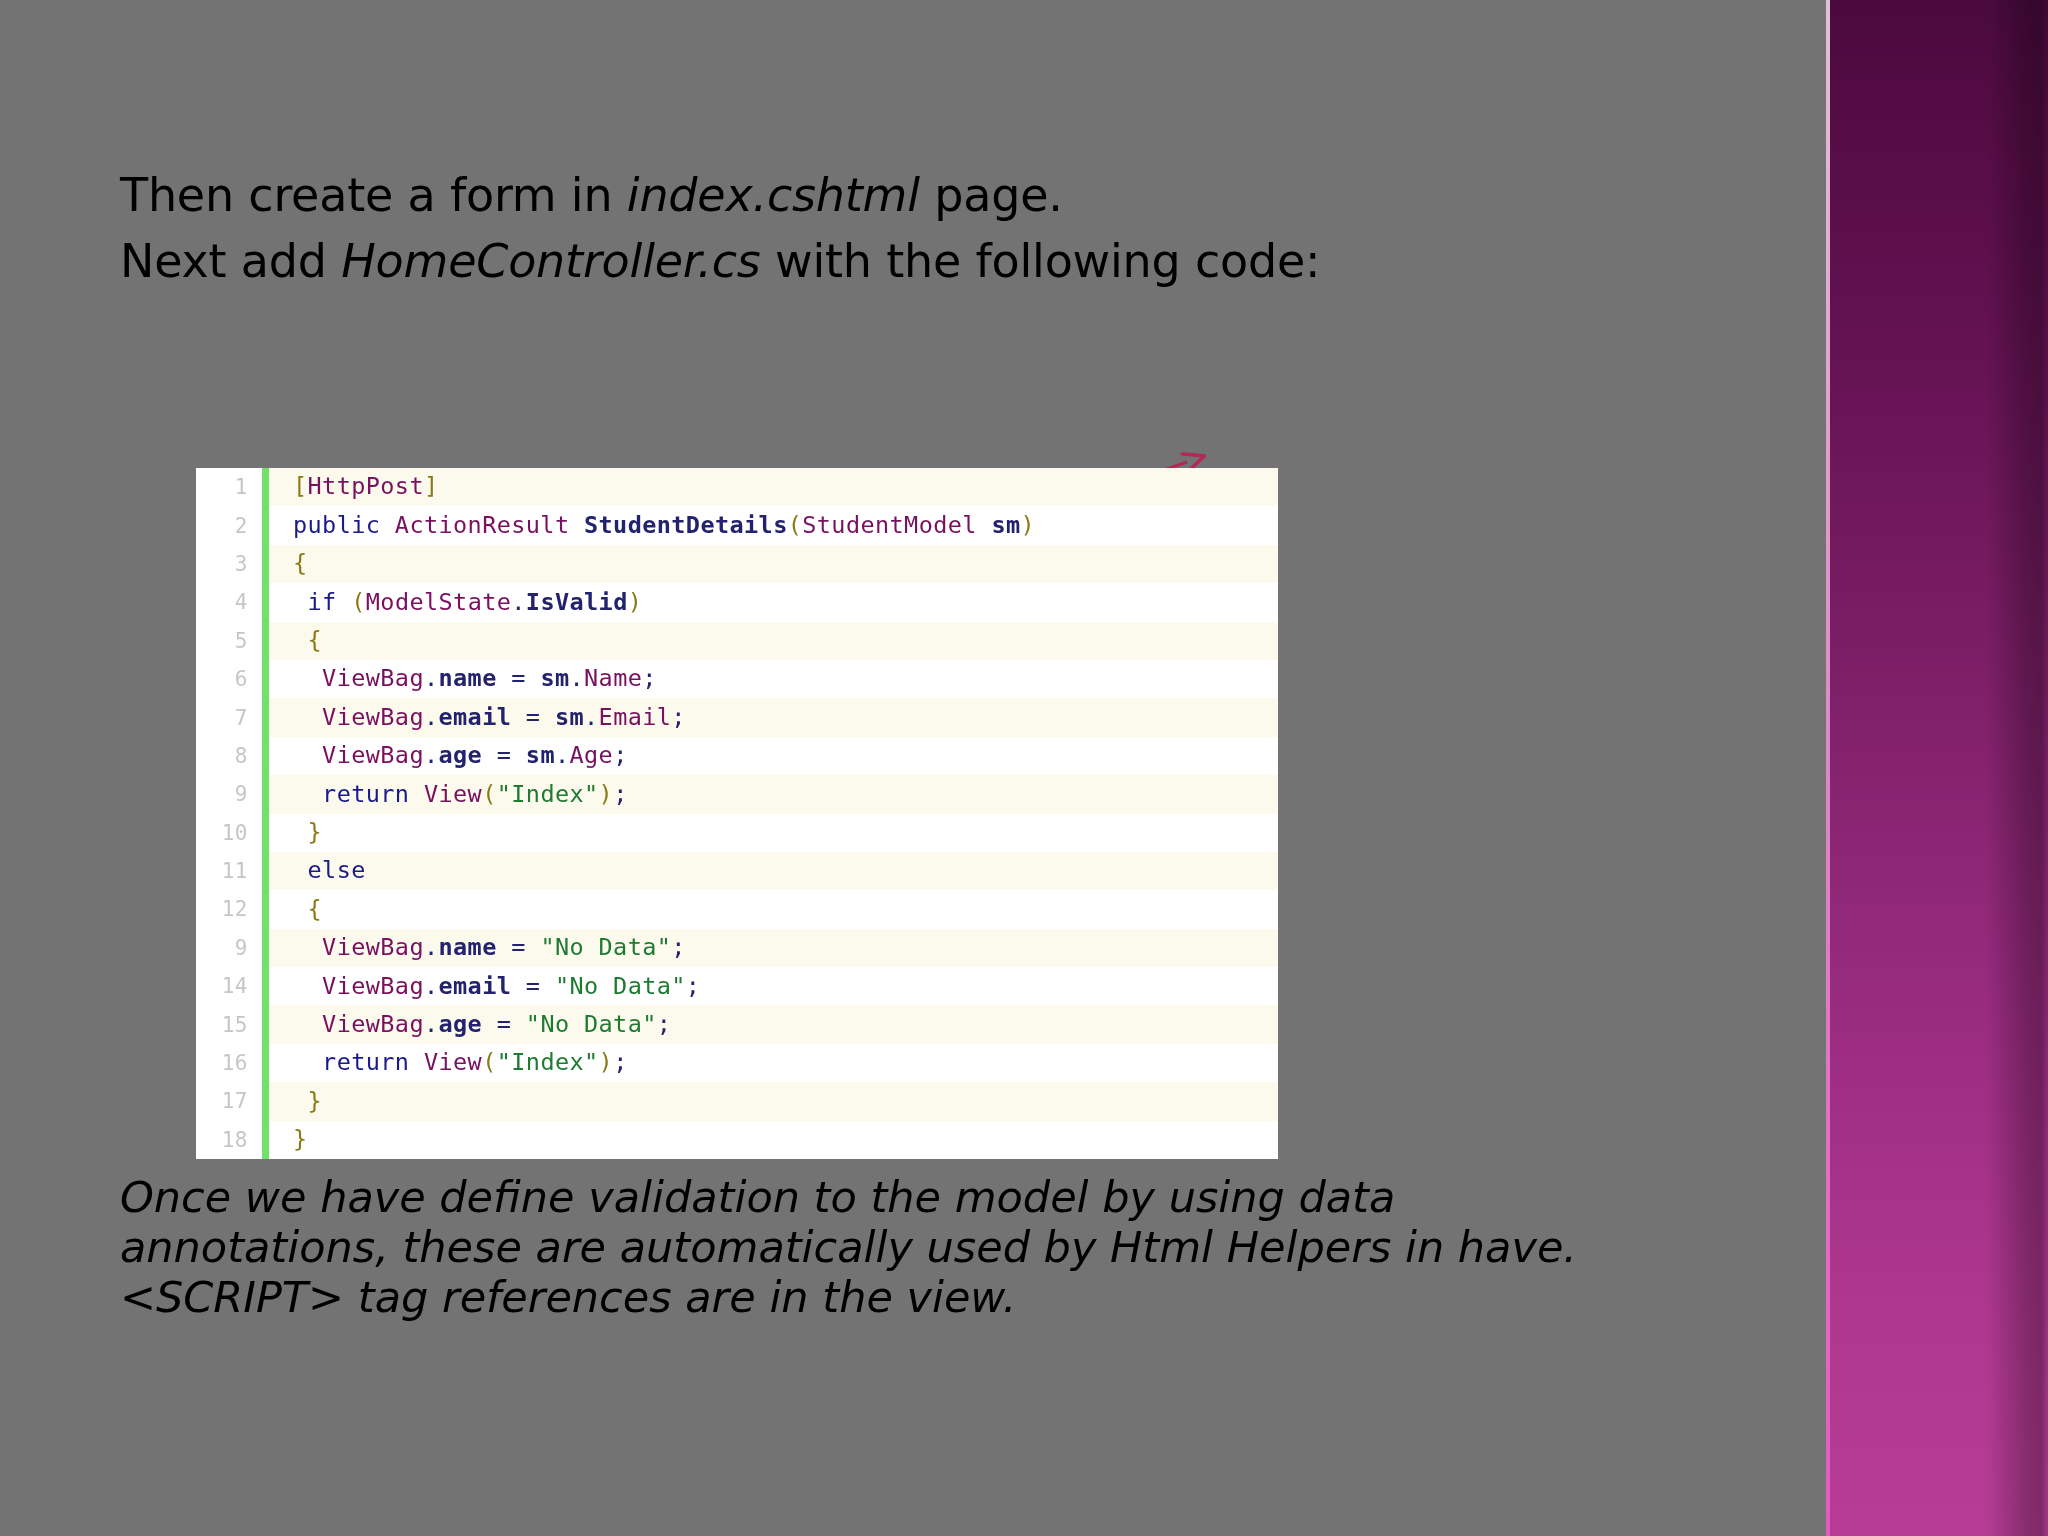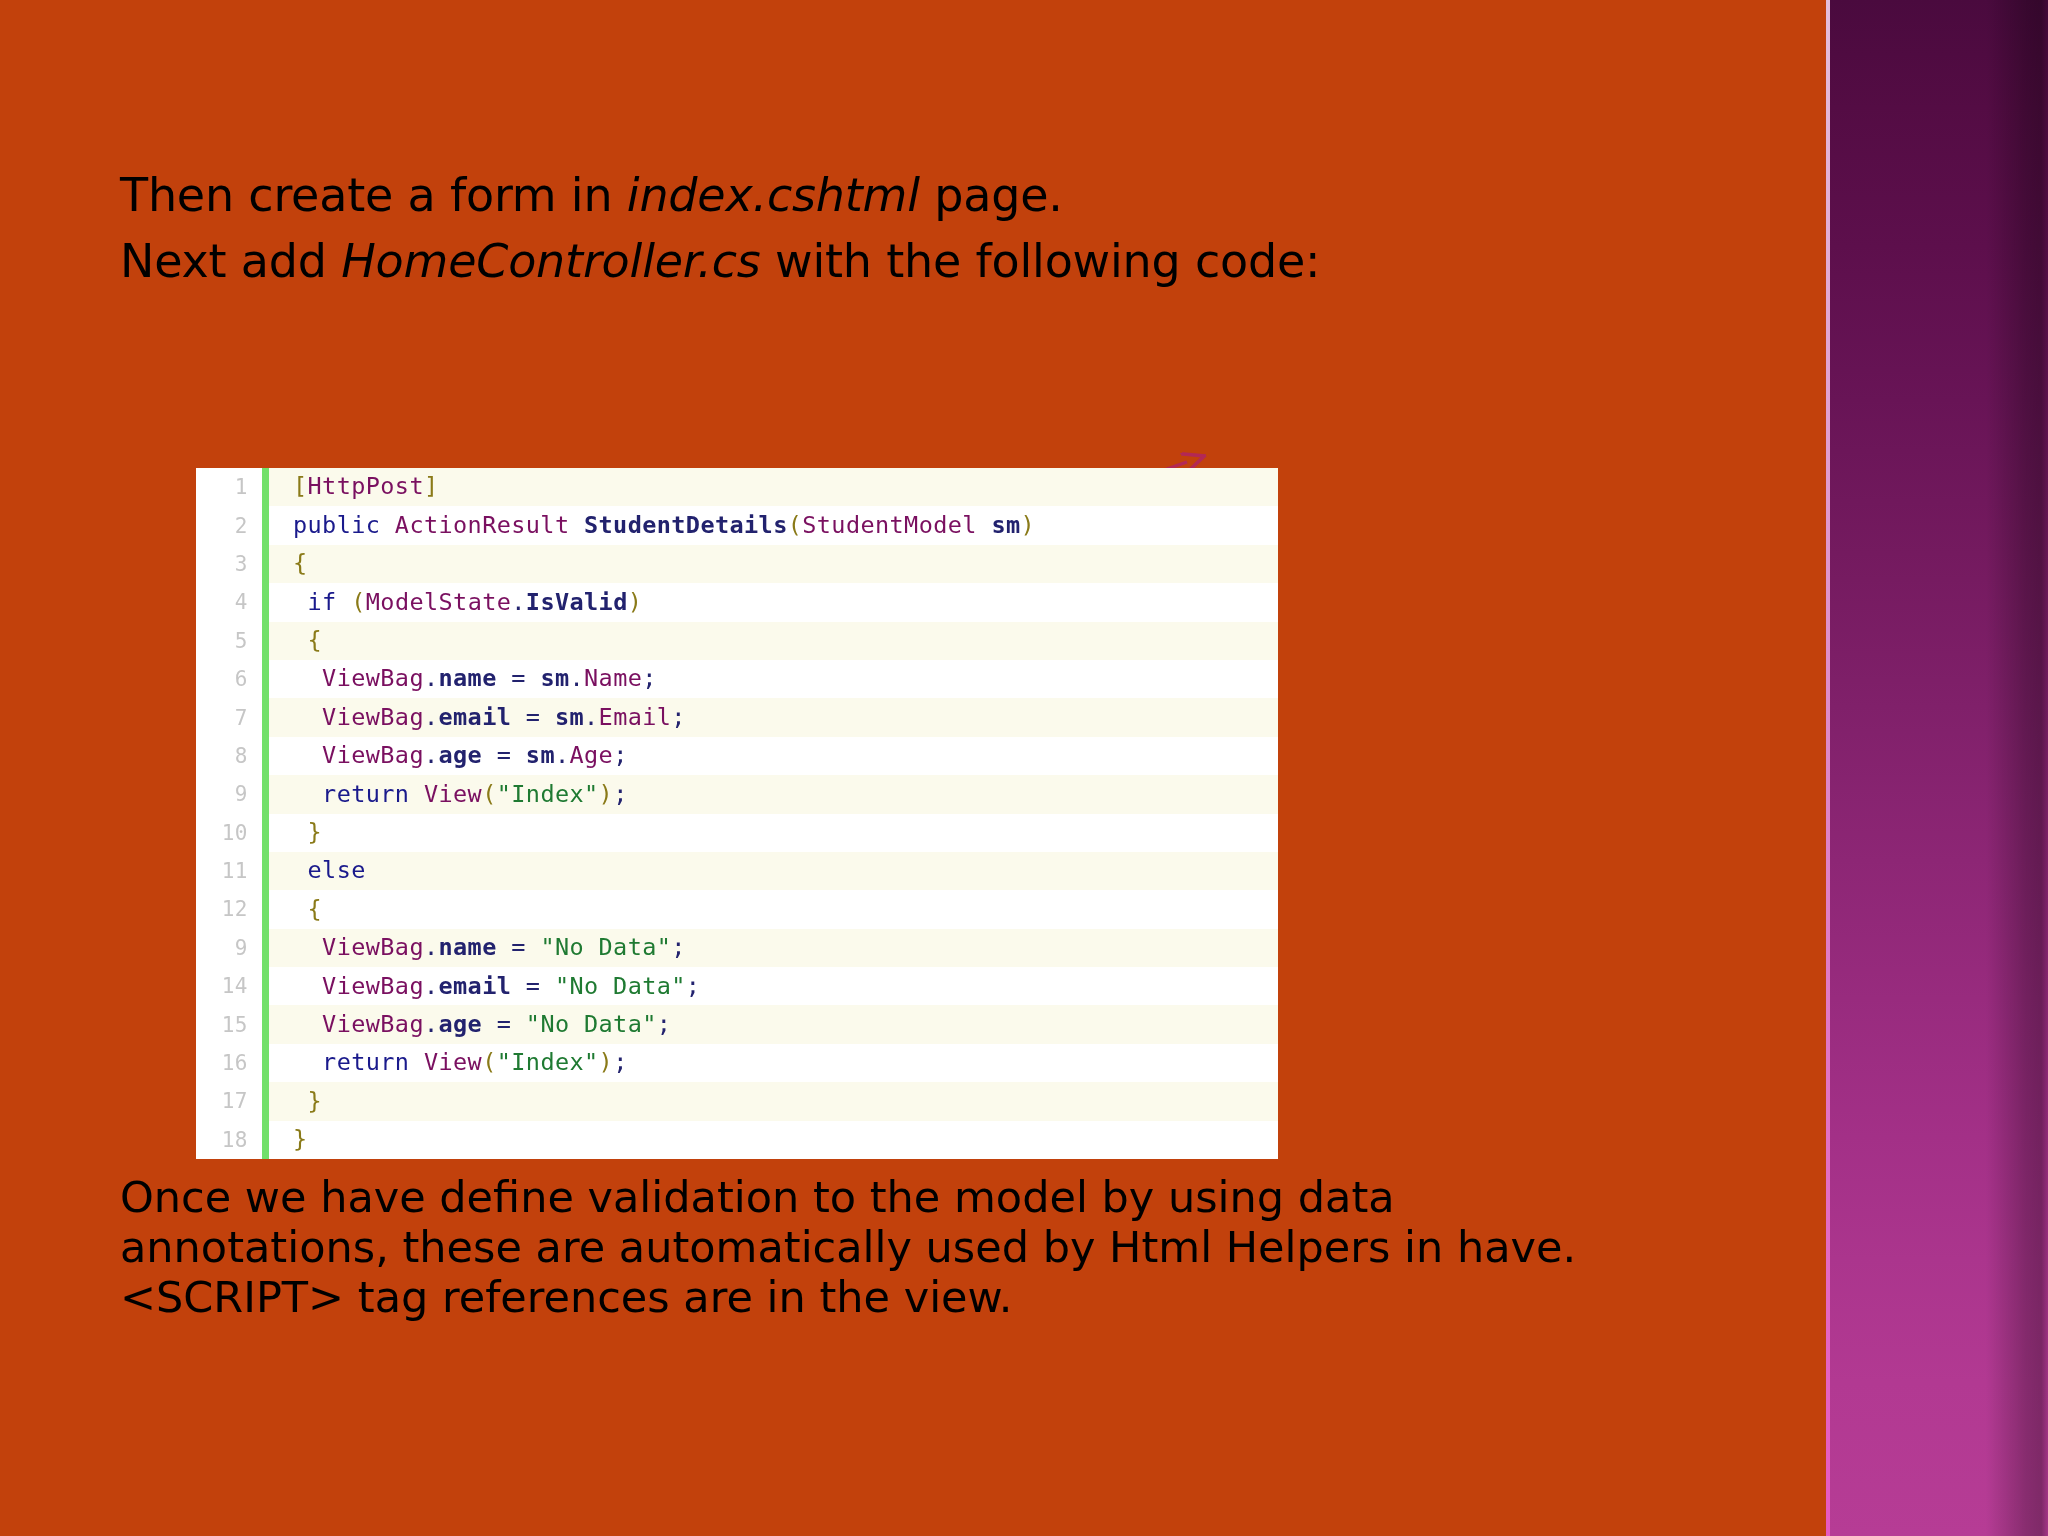--- a/index.html
+++ b/index.html
@@ -13,21 +13,21 @@
     height: 1536px;
     position: relative;
     overflow: hidden;
     font-family: "DejaVu Sans", sans-serif;
   }
 
   
   #slide {
     position: absolute;
     inset: 0;
-    background: #c2410c;
+    background: #737373;
   }
 
   
   #right-band {
     position: absolute;
     top: 0;
     left: 1826px;
     width: 222px;
     height: 1536px;
   }
@@ -163,20 +163,21 @@
   
   #body-para {
     position: absolute;
     left: 120px;
     top: 1172px;
     width: 1660px;
     font-family: "DejaVu Sans", sans-serif;
     font-size: 43px;
     line-height: 50px;
     color: #000000;
+    font-style: italic;
   }
   #body-para .pline { display: block; white-space: nowrap; }
 </style>
 </head>
 <body>
 
 <div id="slide">
 
   <div id="right-band">
     <div class="band-grad"></div>

